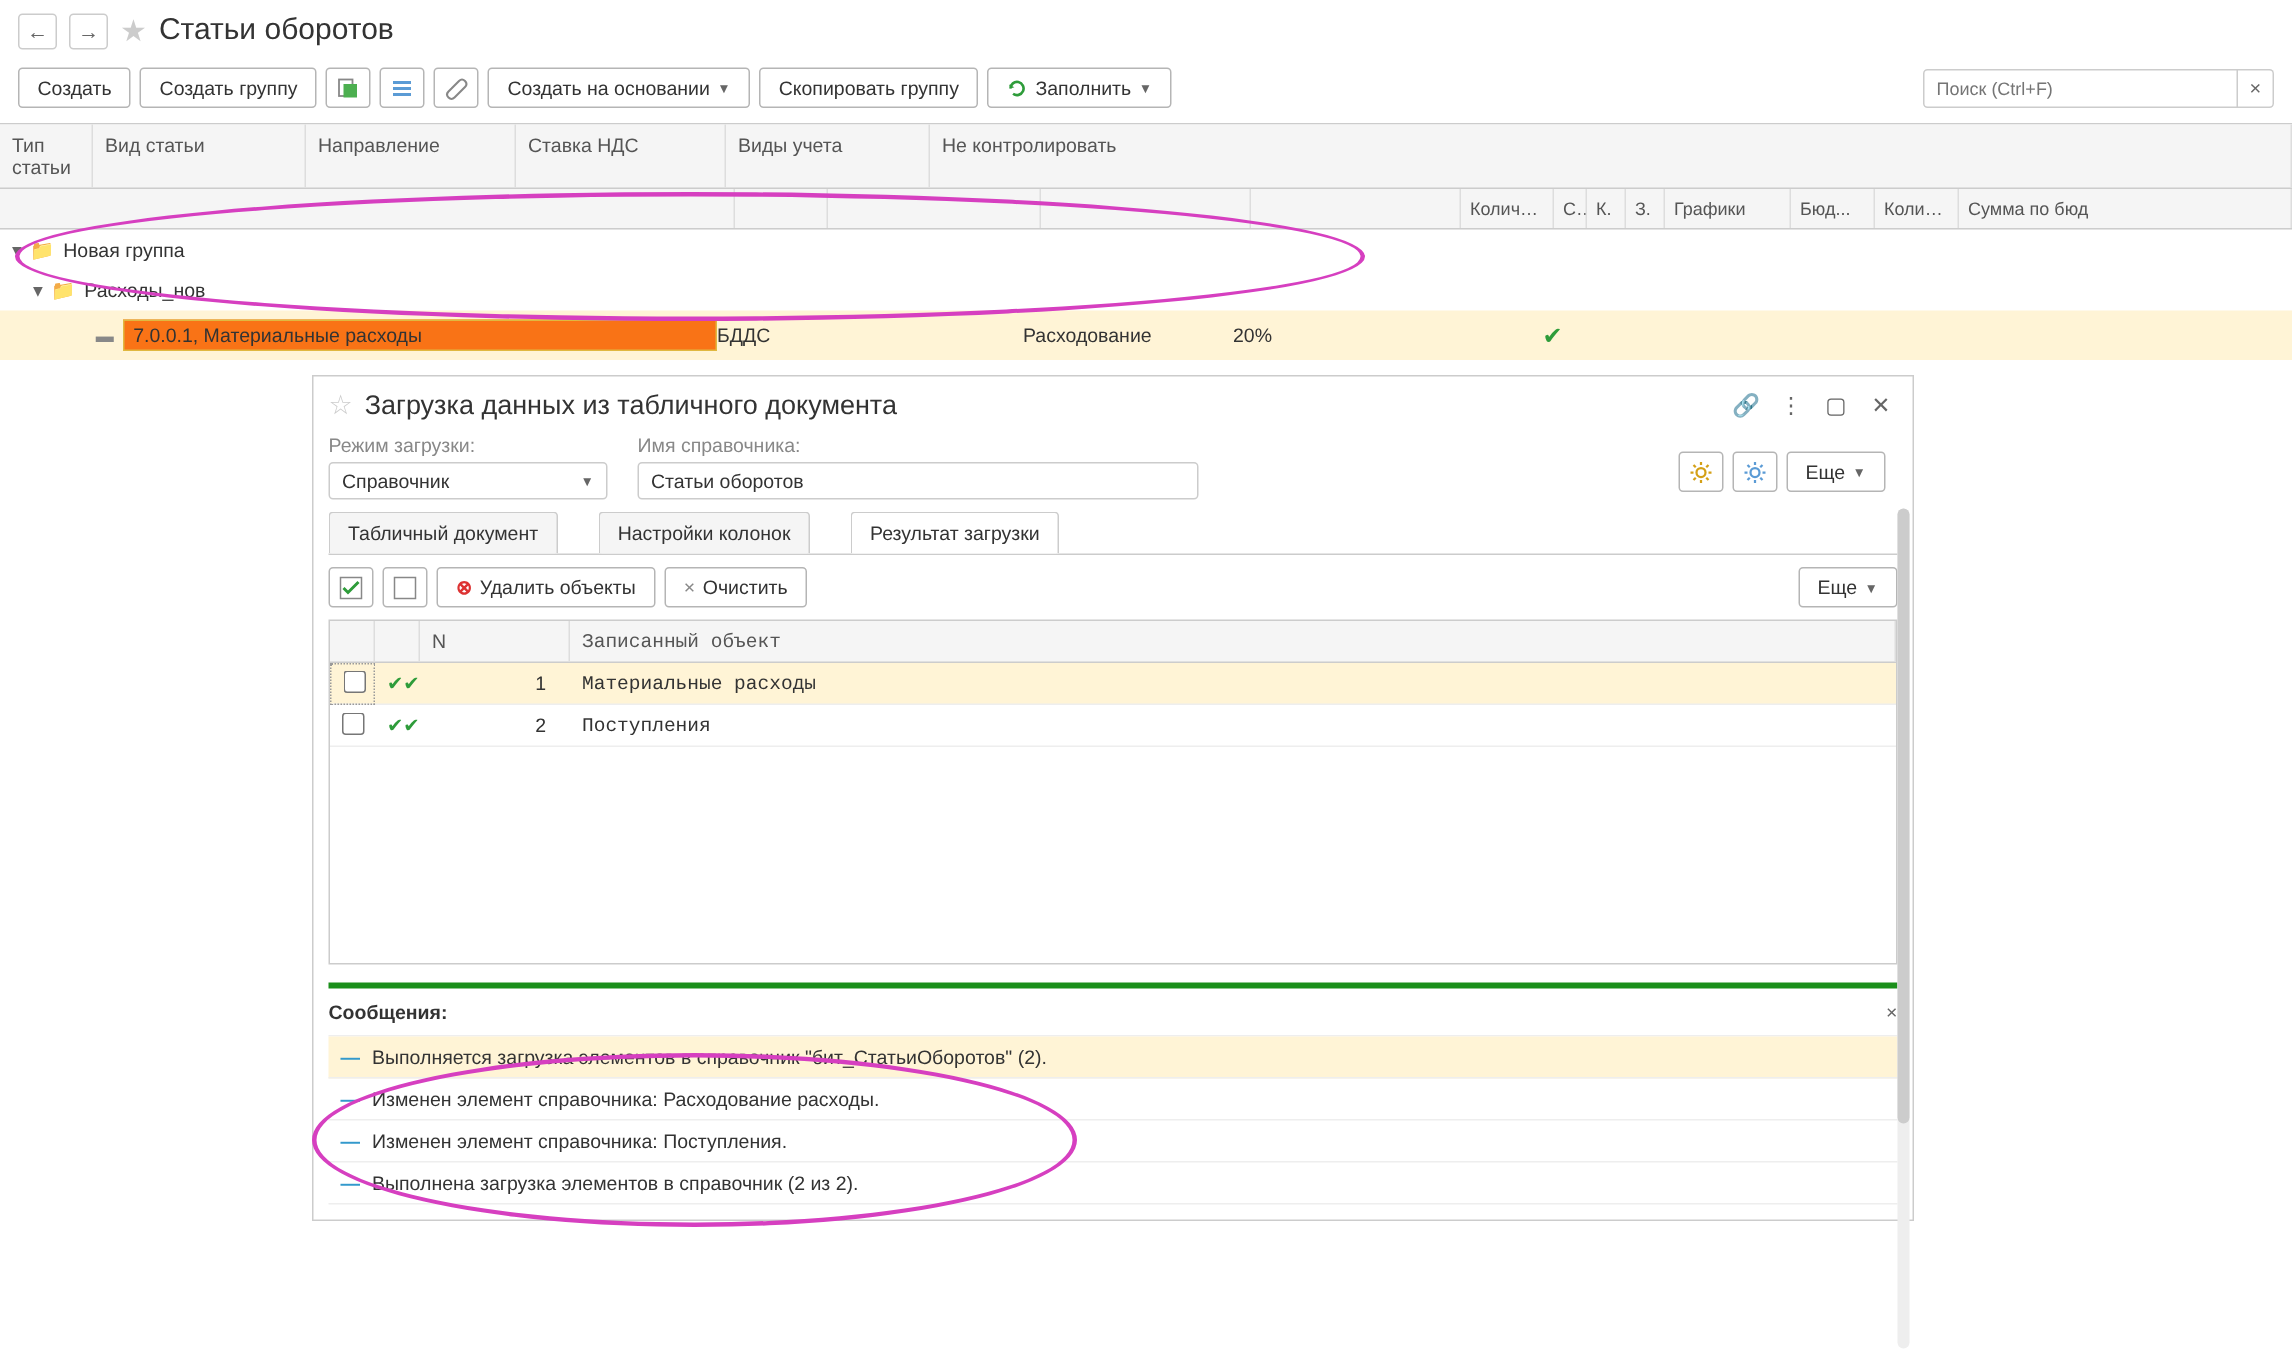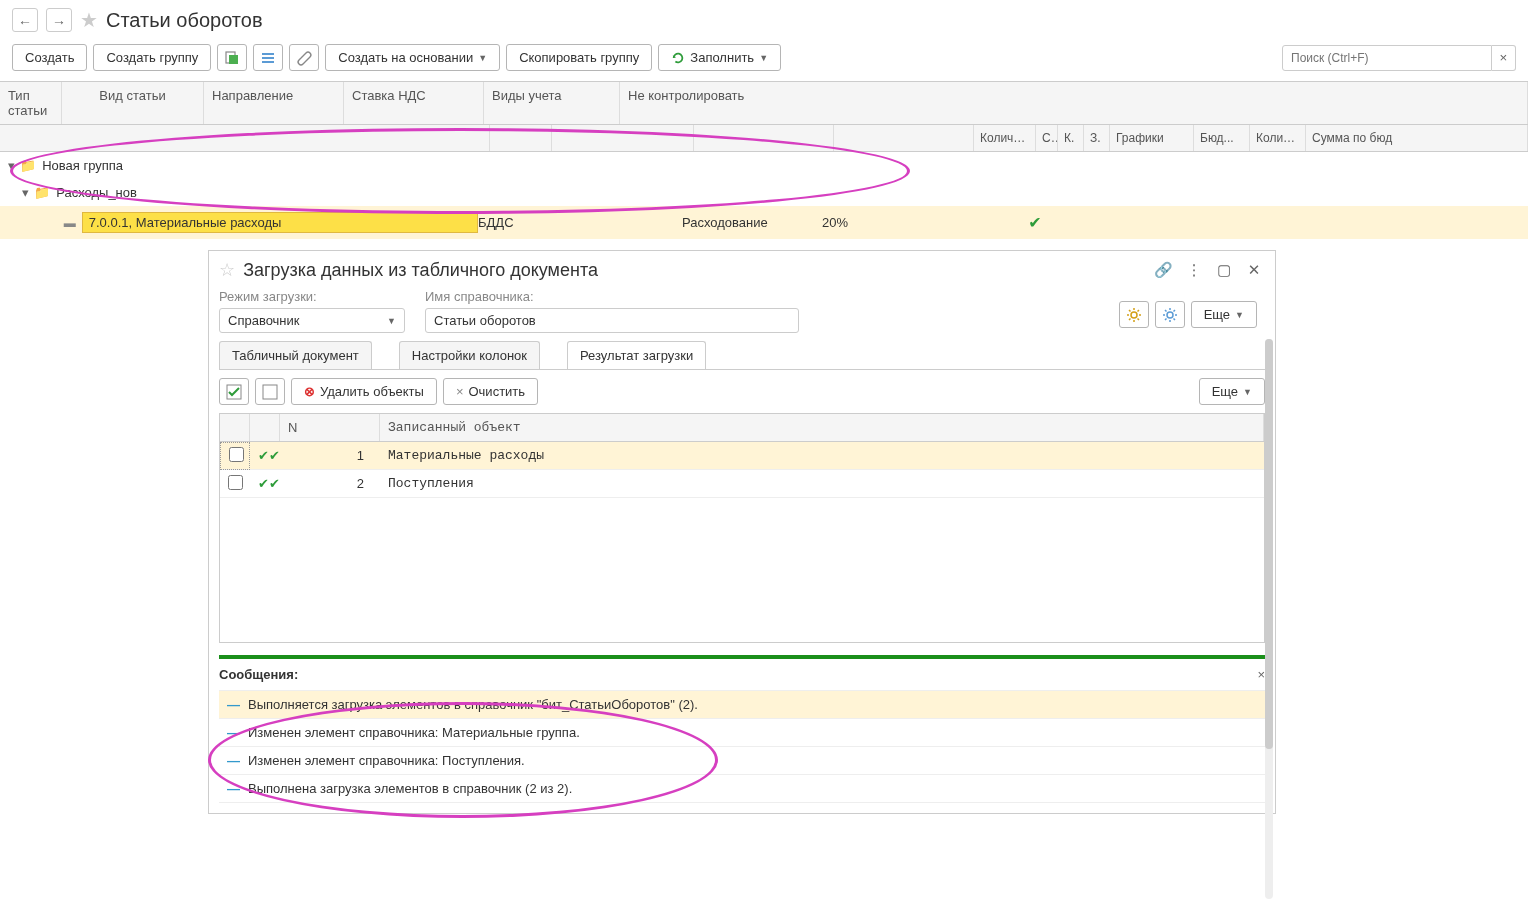--- a/index.html
+++ b/index.html
@@ -20,36 +20,36 @@
 .search-input { border: 1px solid #ccc; border-radius: 3px 0 0 3px; padding: 5px 8px; width: 210px; font-size: 12px; color: #999; }
 .search-clear { border: 1px solid #ccc; border-left: none; border-radius: 0 3px 3px 0; background: #fff; width: 24px; cursor: pointer; color: #666; }
 
 
 .main-table { width: 100%; border-top: 1px solid #ccc; }
 .mt-header { display: flex; background: #f5f5f5; border-bottom: 1px solid #ccc; }
 .mt-header2 { display: flex; background: #f5f5f5; border-bottom: 1px solid #ccc; }
 .mt-col { padding: 6px 8px; border-right: 1px solid #ddd; font-size: 13px; color: #555; }
 .c-name { width: 490px; }
 .c-type { width: 62px; }
-.c-vid { width: 142px; text-align: center; }
+.c-vid { width: 142px; }
 .c-dir { width: 140px; }
 .c-nds { width: 140px; }
 .c-nk { flex: 1; }
 .sc { padding: 6px 6px; border-right: 1px solid #ddd; font-size: 12px; color: #555; overflow: hidden; text-overflow: ellipsis; white-space: nowrap; }
 .sc-kol { width: 62px; } .sc-s { width: 22px; } .sc-k { width: 26px; } .sc-z { width: 26px; }
 .sc-graf { width: 84px; } .sc-bud { width: 56px; } .sc-kol2 { width: 56px; } .sc-sum { flex: 1; }
 
 .tree-row { display: flex; align-items: center; padding: 6px 8px; font-size: 13px; }
 .tree-indent { width: 14px; display: inline-block; }
 .tree-exp { width: 12px; color: #666; cursor: pointer; }
 .folder-icon { color: #e6a23c; margin-right: 6px; }
 .item-icon { color: #888; margin-right: 6px; font-size: 12px; }
 .tree-row.selected { background: #fff4d6; }
 .tree-row .row-name { width: 470px; }
-.tree-row.selected .row-name-box { background: #fde047; border: 1px solid #e0b840; padding: 2px 6px; display: inline-block; width: 398px; }
+.tree-row.selected .row-name-box { background: #f97316; border: 1px solid #e0b840; padding: 2px 6px; display: inline-block; width: 398px; }
 .row-cell { font-size: 13px; color: #333; }
 .rc-type { width: 62px; } .rc-vid { width: 142px; } .rc-dir { width: 140px; } .rc-nds { width: 140px; }
 .rc-kol { width: 62px; } .rc-s { width: 22px; text-align: center; } .rc-k { width: 26px; } .rc-z { width: 26px; }
 .rc-graf { width: 84px; } .rc-bud { width: 56px; } .rc-kol2 { width: 56px; } .rc-sum { flex: 1; }
 .check-green { color: #2e9c3a; font-size: 16px; }
 
 
 .callout { position: absolute; border: 3px solid #d63fc0; border-radius: 50%; pointer-events: none; }
 .callout1 { left: 10px; top: 128px; width: 900px; height: 86px; }
 .callout2 { left: 208px; top: 702px; width: 510px; height: 116px; }
@@ -324,21 +324,21 @@
       <span>Сообщения:</span>
       <span class="msg-close">×</span>
     </div>
     <div class="msg-list">
       <div class="msg-row sel">
         <span class="msg-dash">—</span>
         <span>Выполняется загрузка  элементов в справочник "бит_СтатьиОборотов" (2).</span>
       </div>
       <div class="msg-row">
         <span class="msg-dash">—</span>
-        <span>Изменен элемент справочника: Материальные группа.</span>
+        <span>Изменен элемент справочника: Расходование расходы.</span>
       </div>
       <div class="msg-row">
         <span class="msg-dash">—</span>
         <span>Изменен элемент справочника: Поступления.</span>
       </div>
       <div class="msg-row">
         <span class="msg-dash">—</span>
         <span>Выполнена загрузка элементов в справочник (2 из 2).</span>
       </div>
     </div>

